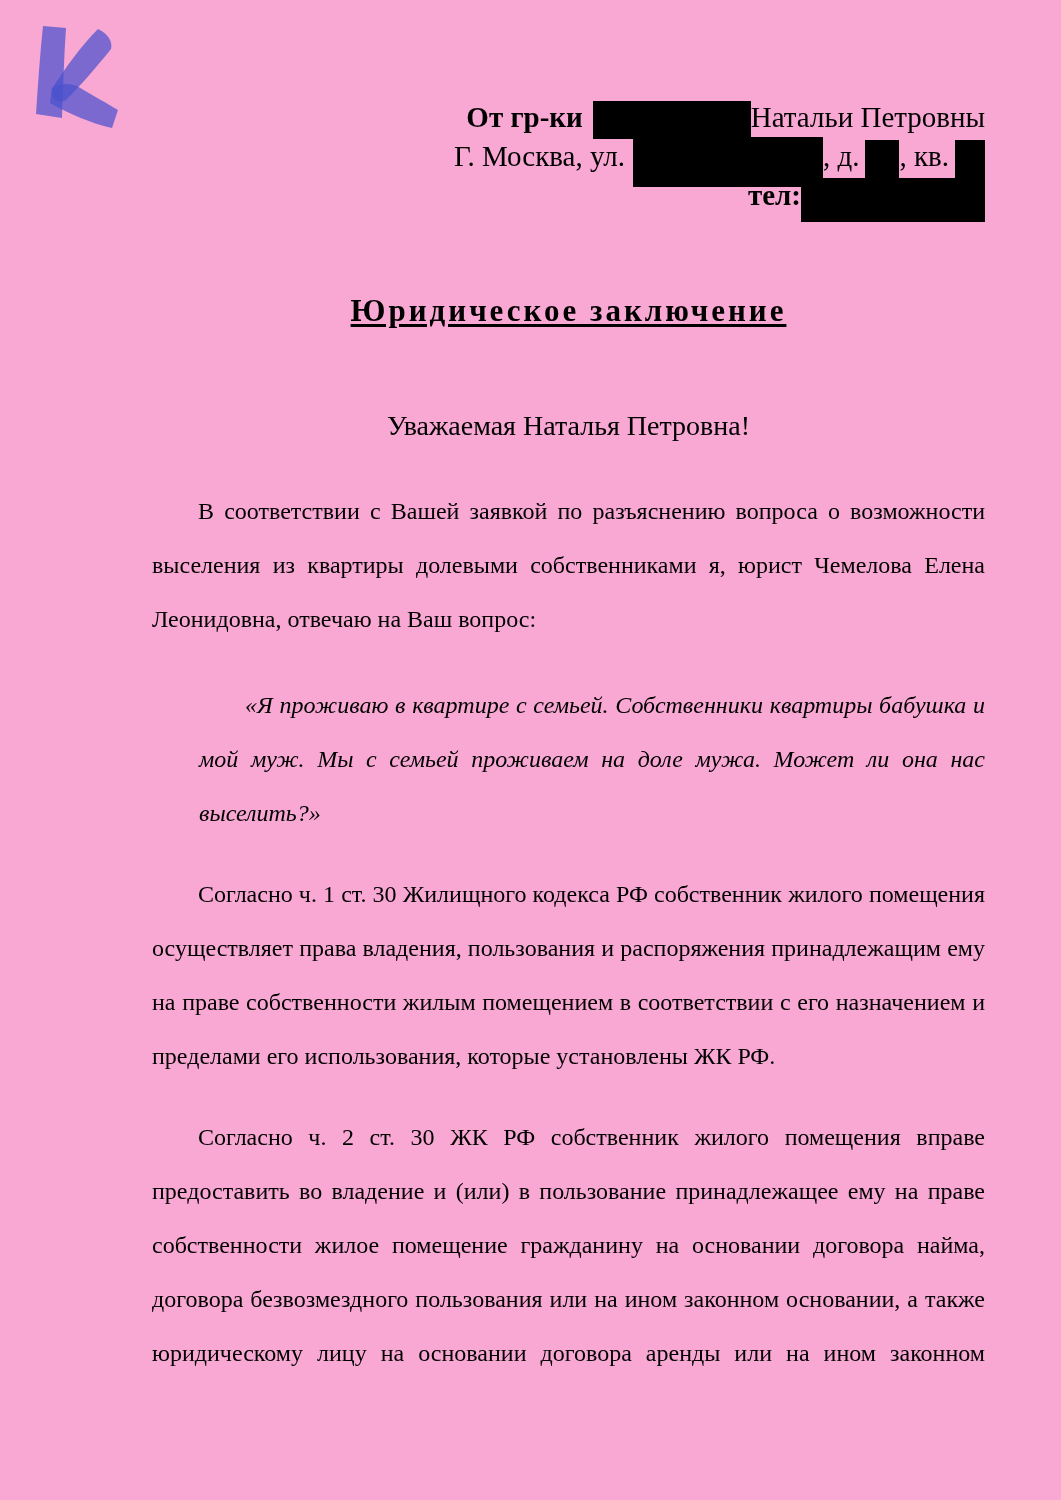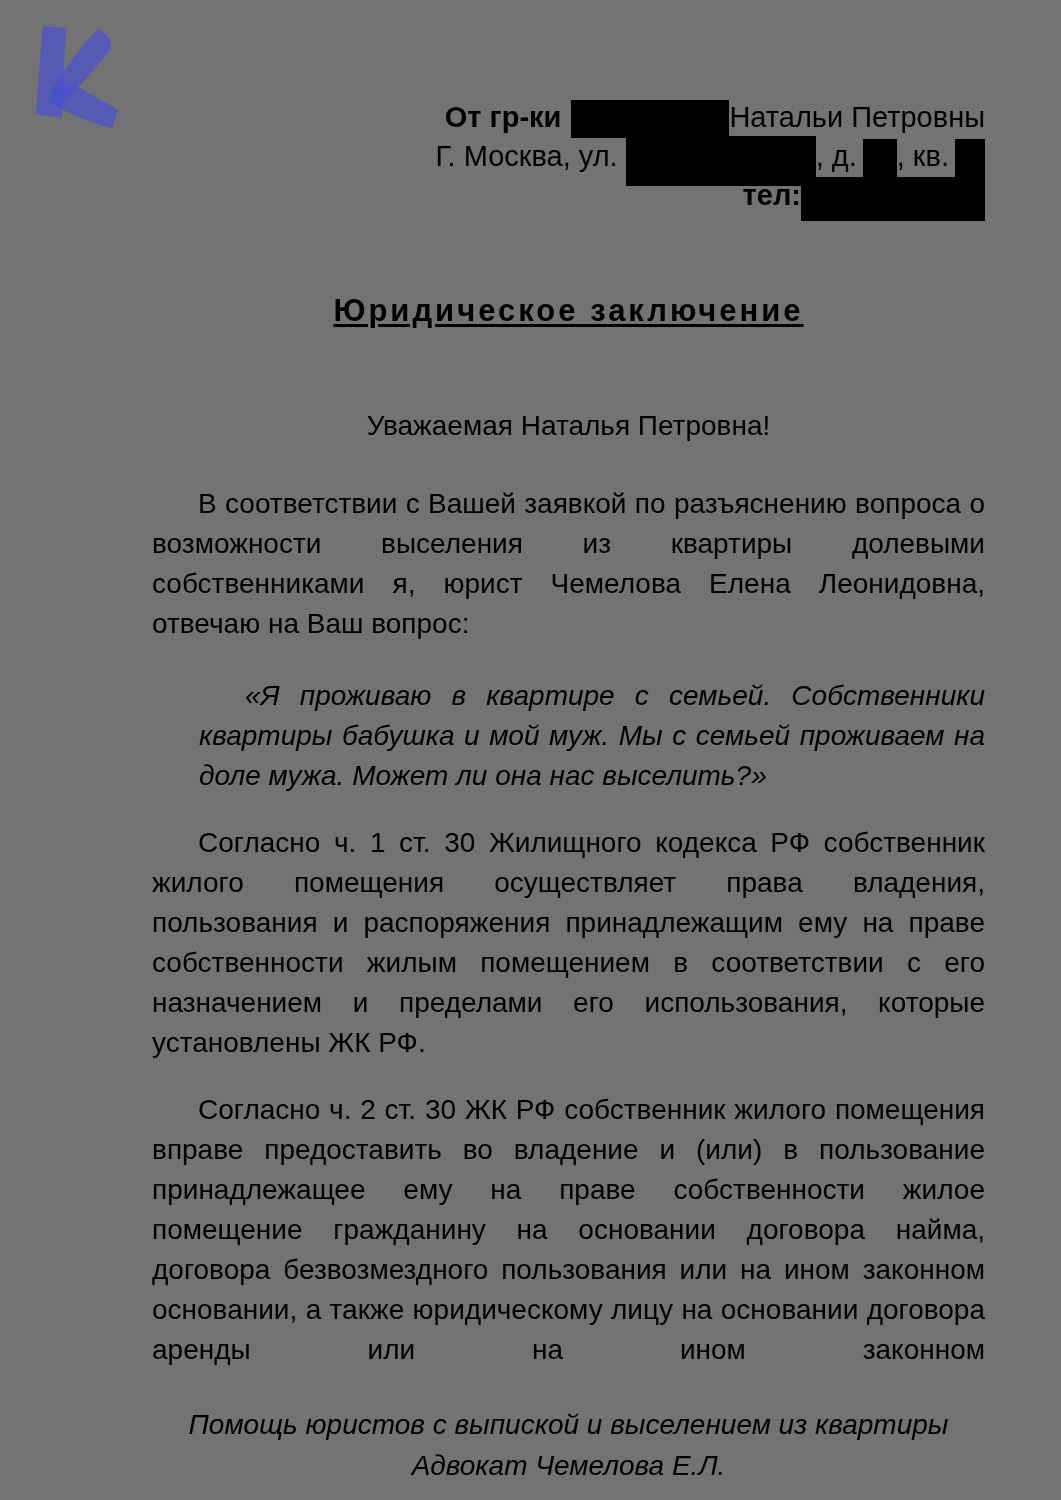--- a/index.html
+++ b/index.html
@@ -1,24 +1,24 @@
 <!DOCTYPE html>
 <html lang="ru"><head>
 <meta charset="utf-8">
 <style>
   html, body { margin: 0; padding: 0; background: #ffffff; }
   .page {
     position: relative;
     width: 1061px;
     height: 1500px;
-    background: #737373;
+    background: #f9a8d4;
     overflow: hidden;
     box-sizing: border-box;
     padding: 98px 76px 0 152px;
-    font-family: Liberation Sans, sans-serif;
+    font-family: Liberation Serif, serif;
     color: #000;
   }
 
   
   .logo {
     position: absolute;
     left: 28px;
     top: 24px;
     width: 100px;
     height: 104px;
@@ -64,22 +64,22 @@
   .greeting {
     margin-top: 76px;
     text-align: center;
     font-size: 28px;
     line-height: 41px;
   }
 
   
   .para {
     margin: 27px 0 0 0;
-    font-size: 28px;
-    line-height: 40px;
+    font-size: 24px;
+    line-height: 54px;
     text-align: justify;
     text-indent: 46px;
   }
   .para.first { margin-top: 38px; }
   .para.quote { font-style: italic; margin-top: 32px; margin-left: 47px; }
   .para.cutoff { text-align-last: justify; }
 
   
   .footer {
     margin-top: 34px;
@@ -112,18 +112,14 @@
 
   <div class="title">Юридическое заключение</div>
 
   <div class="greeting">Уважаемая Наталья Петровна!</div>
 
   <p class="para first">В соответствии с Вашей заявкой по разъяснению вопроса о возможности выселения из квартиры долевыми собственниками я, юрист Чемелова Елена Леонидовна, отвечаю на Ваш вопрос:</p>
   <p class="para quote">«Я проживаю в квартире с семьей. Собственники квартиры бабушка и мой муж. Мы с семьей проживаем на доле мужа. Может ли она нас выселить?»</p>
   <p class="para">Согласно ч. 1 ст. 30 Жилищного кодекса РФ собственник жилого помещения осуществляет права владения, пользования и распоряжения принадлежащим ему на праве собственности жилым помещением в соответствии с его назначением и пределами его использования, которые установлены ЖК РФ.</p>
   <p class="para cutoff">Согласно ч. 2 ст. 30 ЖК РФ собственник жилого помещения вправе предоставить во владение и (или) в пользование принадлежащее ему на праве собственности жилое помещение гражданину на основании договора найма, договора безвозмездного пользования или на ином законном основании, а также юридическому лицу на основании договора аренды или на ином законном</p>
 
-  <div class="footer">
-    <div>Помощь юристов с выпиской и выселением из квартиры</div>
-    <div>Адвокат Чемелова Е.Л.</div>
-  </div>
 
 </div>
 
 </body></html>

